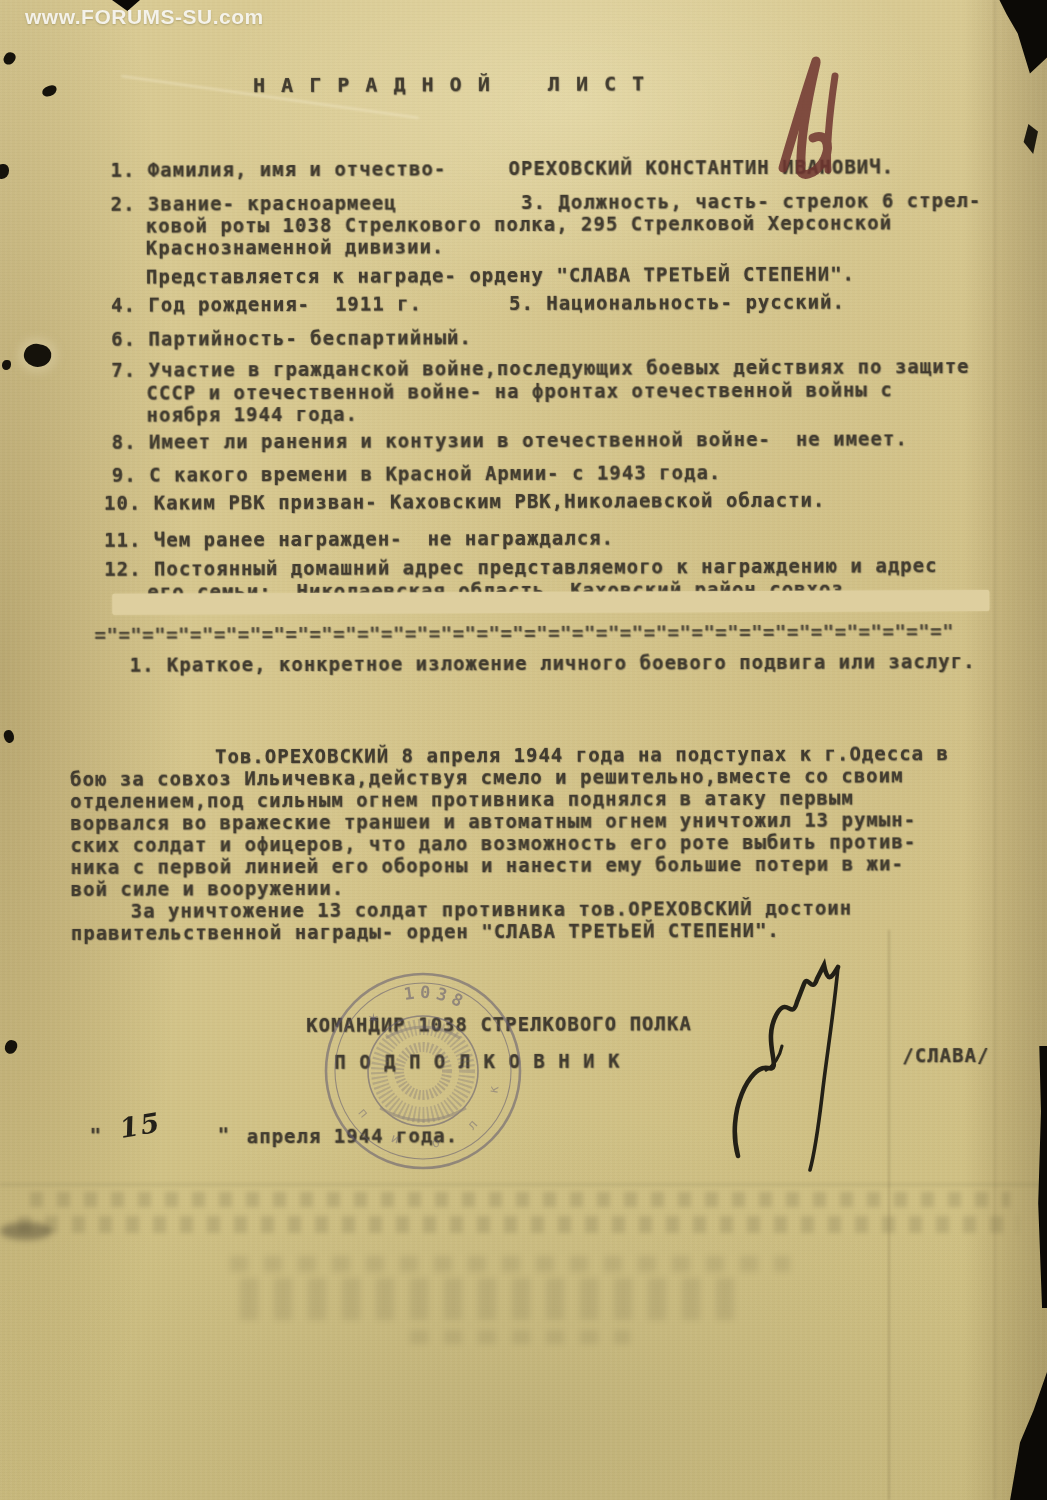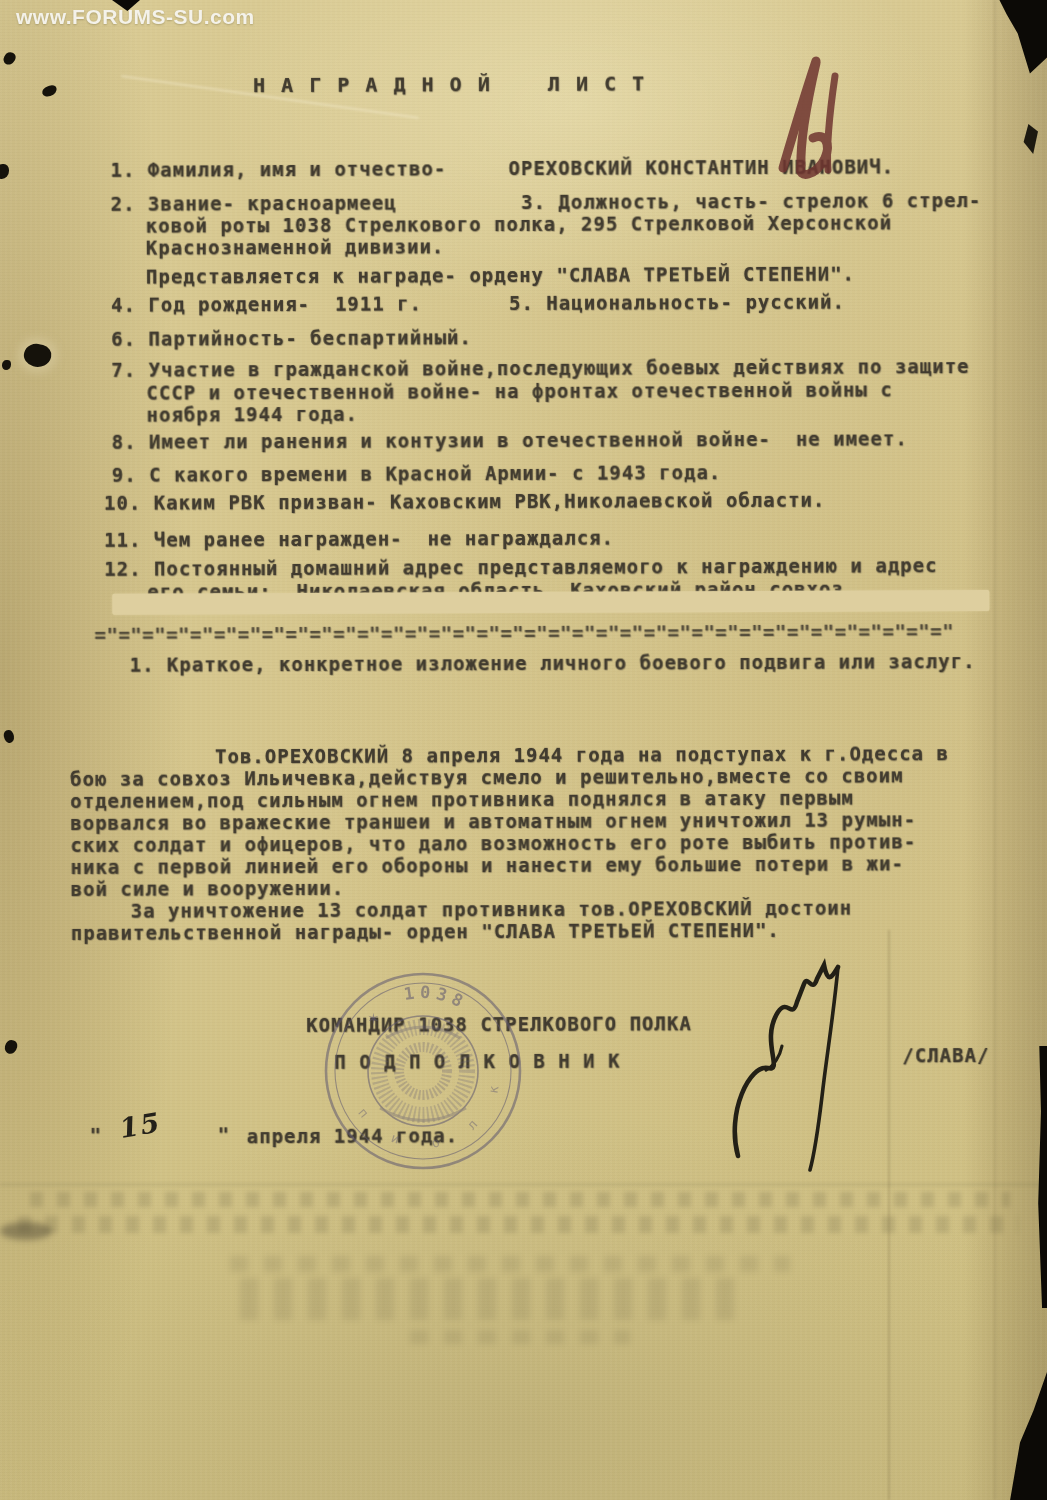--- a/index.html
+++ b/index.html
@@ -14,21 +14,21 @@
     font-family:"DejaVu Sans Mono", monospace;}
   
   #scan:before{content:"";position:absolute;inset:0;pointer-events:none;
     background:
       repeating-linear-gradient(0deg, rgba(60,50,20,.022) 0 1px, transparent 1px 3px),
       repeating-linear-gradient(90deg, rgba(255,255,240,.030) 0 2px, transparent 2px 5px);}
   .line{position:absolute;white-space:pre;font:600 19px "DejaVu Sans Mono", monospace;
     color:#413b2f;letter-spacing:1px;text-shadow:0 0 1px rgba(62,56,44,.60), 0.6px 0.6px 0 rgba(62,56,44,.25);
     filter:blur(.22px);}
   #typed{position:absolute;inset:0;transform:rotate(-.25deg);}
-  .watermark{position:absolute;left:16px;top:5px;font:700 21px "Liberation Sans", sans-serif;
+  .watermark{position:absolute;left:25px;top:5px;font:700 21px "Liberation Sans", sans-serif;
     color:#f7f6f2;opacity:.92;letter-spacing:.5px;text-shadow:0 1px 2px rgba(90,80,40,.35);}
   .title{font-size:20px;letter-spacing:2px;}
   .divider{font-size:19px;letter-spacing:.5px;opacity:.85;}
   .redaction{position:absolute;background:#decf9f;border-radius:2px;box-shadow:0 0 2px rgba(222,207,159,.9);}
   
   .hand15{position:absolute;font:italic 700 27px "DejaVu Serif", serif;color:#24211a;
     transform:rotate(-9deg);letter-spacing:2px;}
   
   .ghost{position:absolute;filter:blur(2.2px);opacity:.5;pointer-events:none;
     background:repeating-linear-gradient(90deg, rgba(92,86,58,.34) 0 13px, transparent 13px 27px);}

